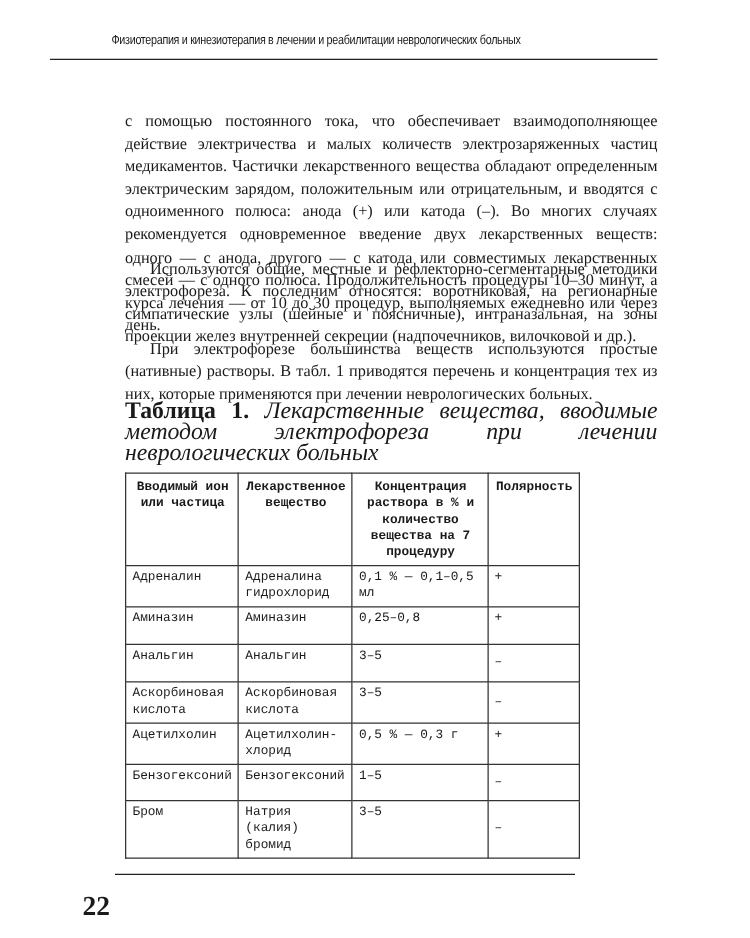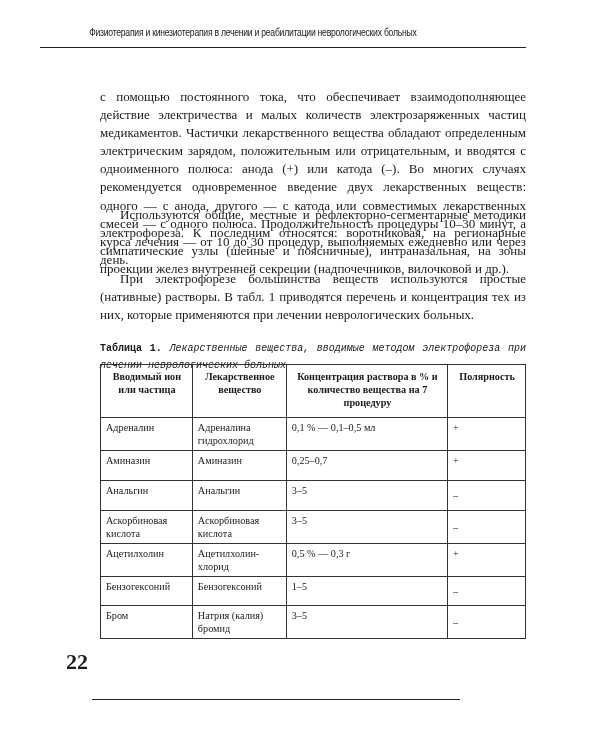--- a/index.html
+++ b/index.html
@@ -6,29 +6,29 @@
   body { width:600px; height:750px; position:relative; overflow:hidden; color:#1a1a1a; }
   .running-head { position:absolute; left:40px; top:26px; width:485px; font-family:"Liberation Sans", sans-serif; font-size:10.5px; letter-spacing:-0.3px; transform:scaleX(0.82); transform-origin:left top; white-space:nowrap; }
   .running-head span { display:inline-block; margin-left:60px; }
   .head-rule { position:absolute; left:40px; top:47px; width:486px; height:0; border-top:1.5px solid #222; }
   .body-text { position:absolute; left:100px; width:426px; font-family:"Liberation Serif", serif; font-size:13px; line-height:18.1px; text-align:justify; }
   .body-text p { margin:0; text-indent:0; }
   .p1 { top:88px; }
   .p2 { top:206px; }
   .p3 { top:270px; }
   .indent { text-indent:20px !important; }
-  .caption { position:absolute; left:100px; top:340px; width:426px; font-family:Liberation Mono, monospace; font-size:10px; line-height:17px; text-align:justify; }
+  .caption { position:absolute; left:100px; top:320px; width:426px; font-family:Liberation Serif, serif; font-size:19px; line-height:17px; text-align:justify; }
   .caption b { font-weight:bold; font-style:normal; }
   .caption i { font-style:italic; }
-  table.data { position:absolute; left:100px; top:364px; width:426px; border-collapse:collapse; font-family:Liberation Serif, serif; font-size:10.2px; line-height:13px; }
+  table.data { position:absolute; left:100px; top:378px; width:364px; border-collapse:collapse; font-family:Liberation Mono, monospace; font-size:10.2px; line-height:13px; }
   table.data th, table.data td { border:1px solid #333; vertical-align:top; padding:3px 4px 3px 5px; }
   table.data th { font-weight:bold; text-align:center; height:44px; padding-top:5px; }
   table.data td.pol { position:relative; }
   .c1 { width:82px; } .c2 { width:84px; } .c3 { width:152px; } .c4 { width:68px; }
-  .pagenum { position:absolute; left:66px; top:649px; font-family:"Liberation Serif", serif; font-weight:bold; font-size:22px; }
+  .pagenum { position:absolute; left:66px; top:712px; font-family:"Liberation Serif", serif; font-weight:bold; font-size:22px; }
   .foot-rule { position:absolute; left:92px; top:699px; width:368px; height:0; border-top:1.5px solid #222; }
 </style>
 </head>
 <body>
 
 <div class="running-head">
   <span>Физиотерапия и кинезиотерапия в лечении и реабилитации неврологических больных</span>
 </div>
 <div class="head-rule"></div>
 
@@ -59,21 +59,21 @@
   <tbody>
     <tr style="height:31px">
       <td>Адреналин</td>
       <td>Адреналина гидрохлорид</td>
       <td>0,1 % — 0,1–0,5 мл</td>
       <td class="pol">+</td>
     </tr>
     <tr style="height:30px">
       <td>Аминазин</td>
       <td>Аминазин</td>
-      <td>0,25–0,7</td>
+      <td>0,25–0,8</td>
       <td class="pol">+</td>
     </tr>
     <tr style="height:30px">
       <td>Анальгин</td>
       <td>Анальгин</td>
       <td>3–5</td>
       <td class="pol" style="vertical-align:middle">–</td>
     </tr>
     <tr style="height:29px">
       <td>Аскорбиновая кислота</td>

